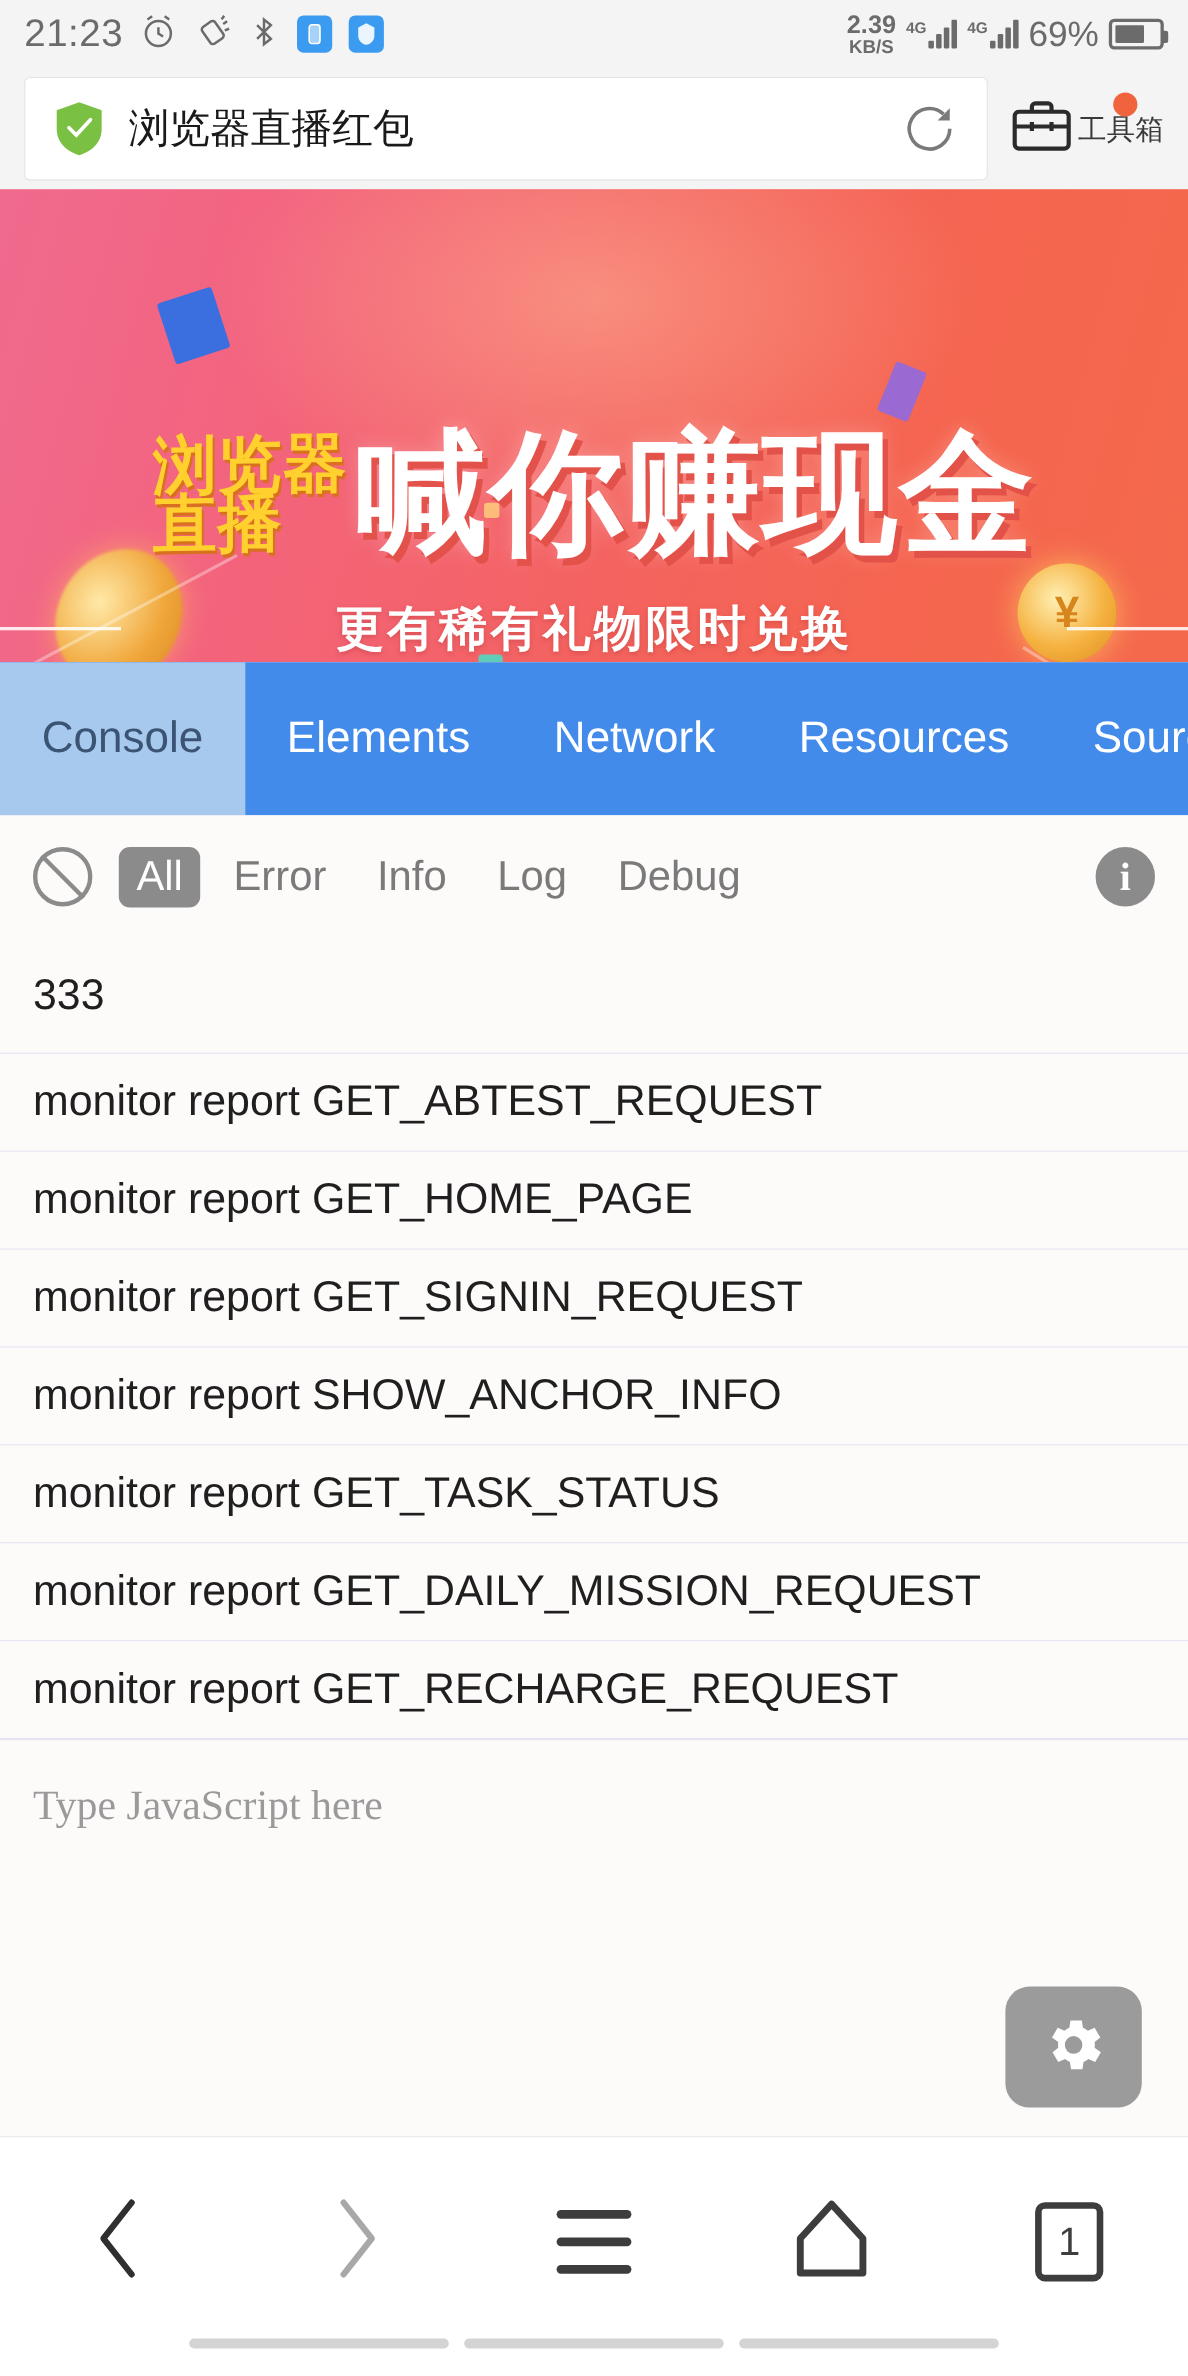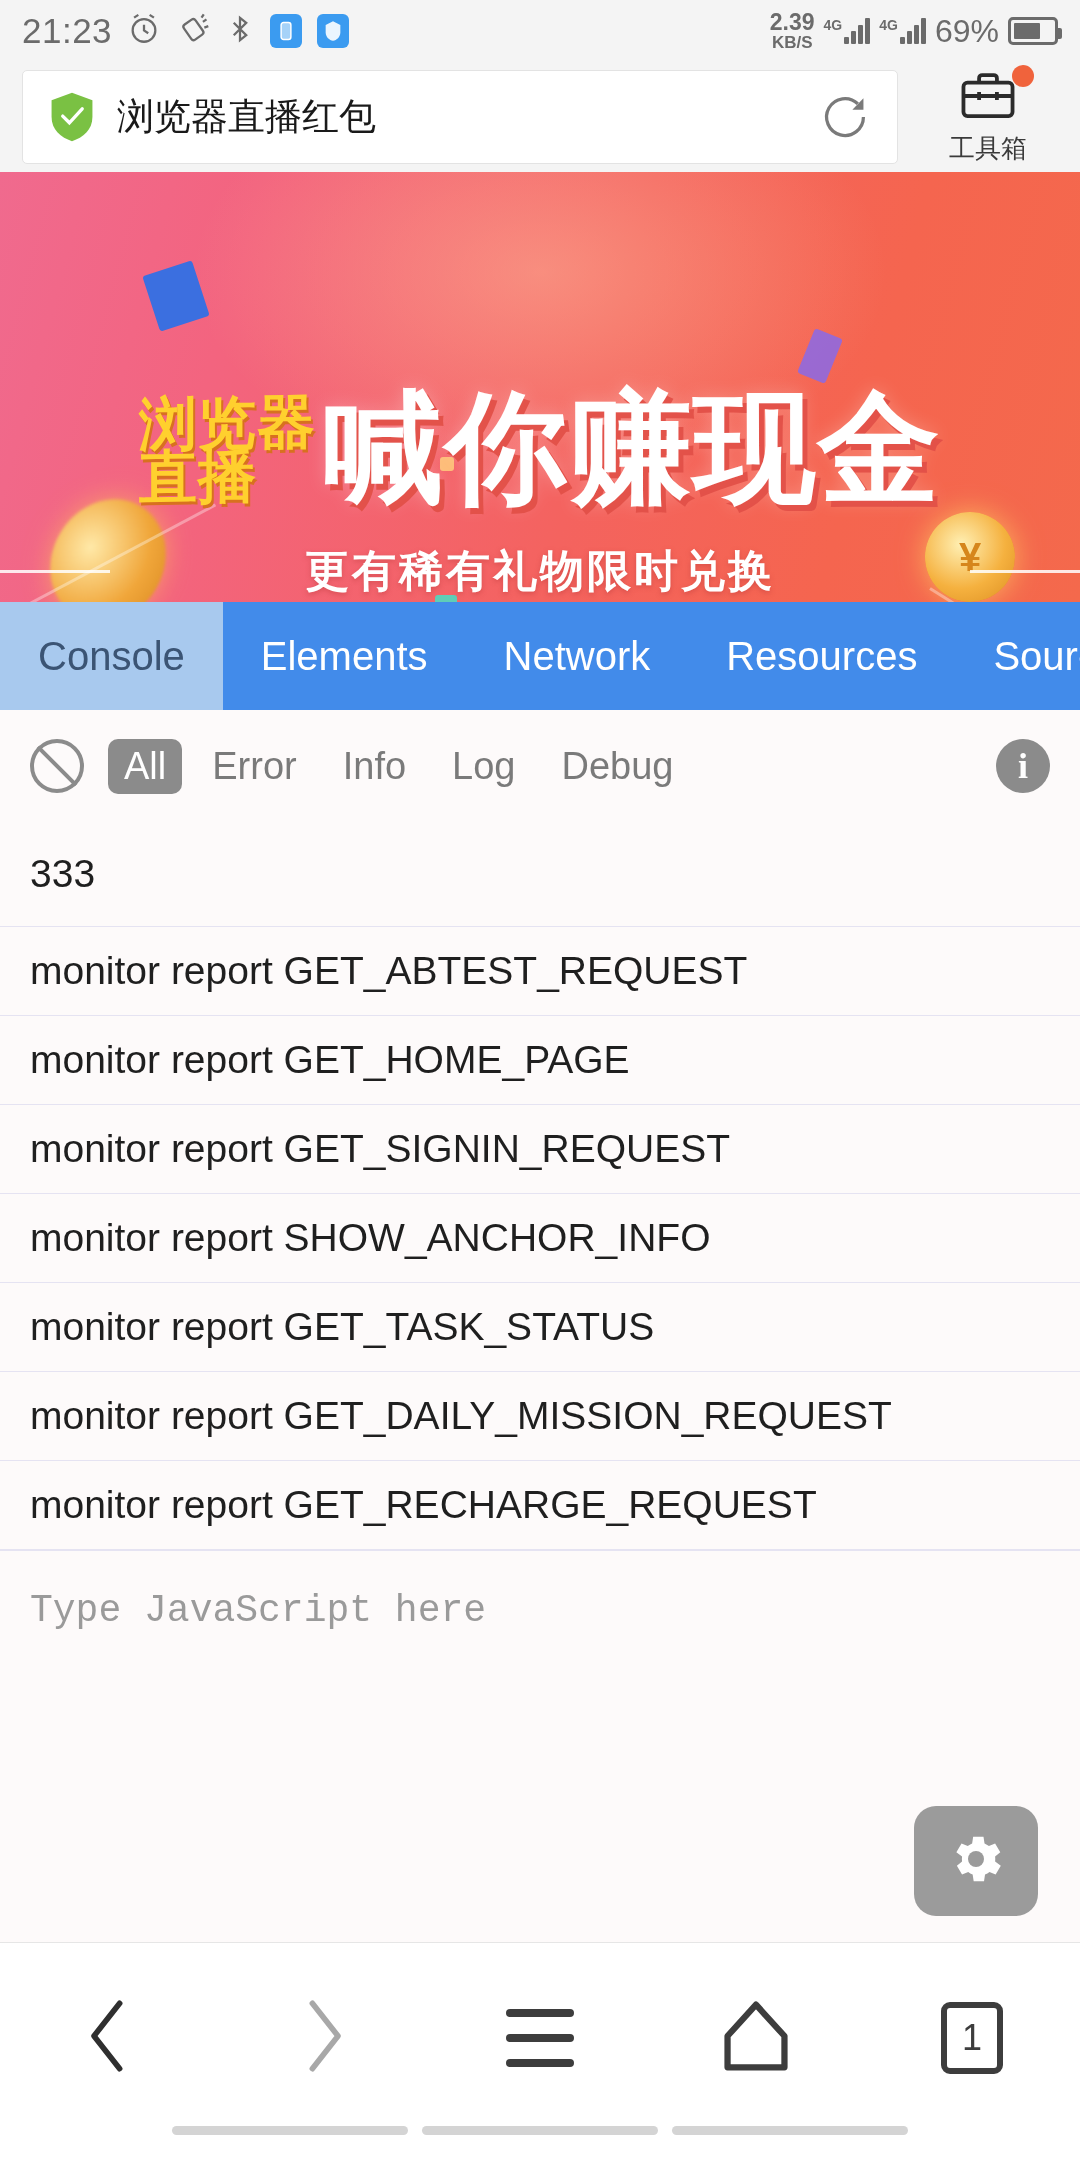--- a/index.html
+++ b/index.html
@@ -42,21 +42,21 @@
     display:flex; align-items:center; justify-content:center; }
 
   
   .addrrow { position:absolute; top:62px; left:0; width:1080px; height:110px;
     display:flex; align-items:center; padding:0 22px; gap:20px; background:#f4f4f4; }
   .addrbar { flex:1; height:94px; background:#fff; border:1px solid #e3e3e3;
     border-radius:5px; display:flex; align-items:center; padding:0 26px; gap:22px; }
   .shield { width:46px; height:52px; flex:0 0 auto; }
   .addr-title { font-size:37px; color:#1a1a1a; flex:1; }
   .reload { width:52px; height:52px; flex:0 0 auto; }
-  .toolbox { width:140px; display:flex; flex-direction:column; align-items:center;
+  .toolbox { width:140px; display:flex; flex-direction:row; align-items:center;
     gap:4px; position:relative; }
   .toolbox .dot { position:absolute; top:-4px; right:24px; width:22px; height:22px;
     border-radius:50%; background:#f0633c; }
   .toolbox .lbl { font-size:26px; color:#3a3a3a; }
 
   
   .banner { position:absolute; top:172px; left:0; width:1080px; height:430px;
     overflow:hidden;
     background:linear-gradient(105deg,#f06a8e 0%,#f3647f 22%,#f4635f 55%,#f5654f 78%,#f4694c 100%); }
   .banner .glow { position:absolute; width:700px; height:420px; left:190px; top:-110px;
@@ -89,21 +89,21 @@
     letter-spacing:2px; text-shadow: 5px 6px 0 rgba(226,80,72,.95), 0 0 18px rgba(255,255,255,.25); }
   .banner-sub { position:absolute; top:370px; left:0; width:1080px;
     display:flex; align-items:center; justify-content:space-between; gap:26px; }
   .banner-sub .line { width:110px; height:3px; background:rgba(255,255,255,.85); }
   .banner-sub .txt { font-size:44px; color:#fff; font-weight:bold; letter-spacing:3px;
     text-shadow:0 2px 5px rgba(190,60,60,.5); }
 
   
   .devtools { position:absolute; top:602px; left:0; width:1080px; height:1340px;
     background:rgba(253,250,250,0.93); }
-  .tabs { display:flex; height:108px; background:#428bea; overflow:hidden; }
+  .tabs { display:flex; height:139px; background:#428bea; overflow:hidden; }
   .tab { display:flex; align-items:center; justify-content:center;
     padding:0 38px; font-size:40px; color:#fff; white-space:nowrap; flex:0 0 auto; }
   .tab.active { background:#a8c9ee; color:#3b5474; }
 
   .filterbar { height:112px; display:flex; align-items:center; gap:0;
     padding:0 30px; position:relative; }
   .ban-icon { width:54px; height:54px; border:4px solid #8b8b8b; border-radius:50%;
     position:relative; flex:0 0 auto; margin-right:24px; }
   .ban-icon::after { content:""; position:absolute; left:50%; top:-4px;
     width:4px; height:54px; background:#8b8b8b; transform:translateX(-50%) rotate(-45deg); }
@@ -117,21 +117,21 @@
 
   .loglist { position:relative; }
   .logrow { min-height:89px; display:flex; align-items:center;
     padding:0 30px; font-size:39px; color:#1f1f1f;
     border-bottom:1px solid #e5e3f2; }
   .logrow.first { min-height:105px; }
 
   .inputrow { height:120px; display:flex; align-items:center; padding:0 30px;
     border-top:1px solid #e5e3f2; }
   .inputrow .ph { font-size:38px; color:#9a9a9a;
-    font-family:Liberation Mono, monospace; }
+    font-family:Liberation Serif, serif; }
   .fab { position:absolute; right:42px; bottom:26px; width:124px; height:110px;
     background:#9b9b9b; border-radius:22px; display:flex; align-items:center;
     justify-content:center; }
 
   
   .bgpage { position:absolute; inset:0; overflow:hidden; pointer-events:none; z-index:-1; }
   .bg-stat { position:absolute; width:100%; top:12px; display:flex; }
   .bg-col { flex:1; text-align:center; }
   .bg-num { font-size:86px; color:rgba(240,120,110,.13); font-weight:bold; }
   .bg-unit { font-size:36px; color:rgba(240,120,110,.13); }

